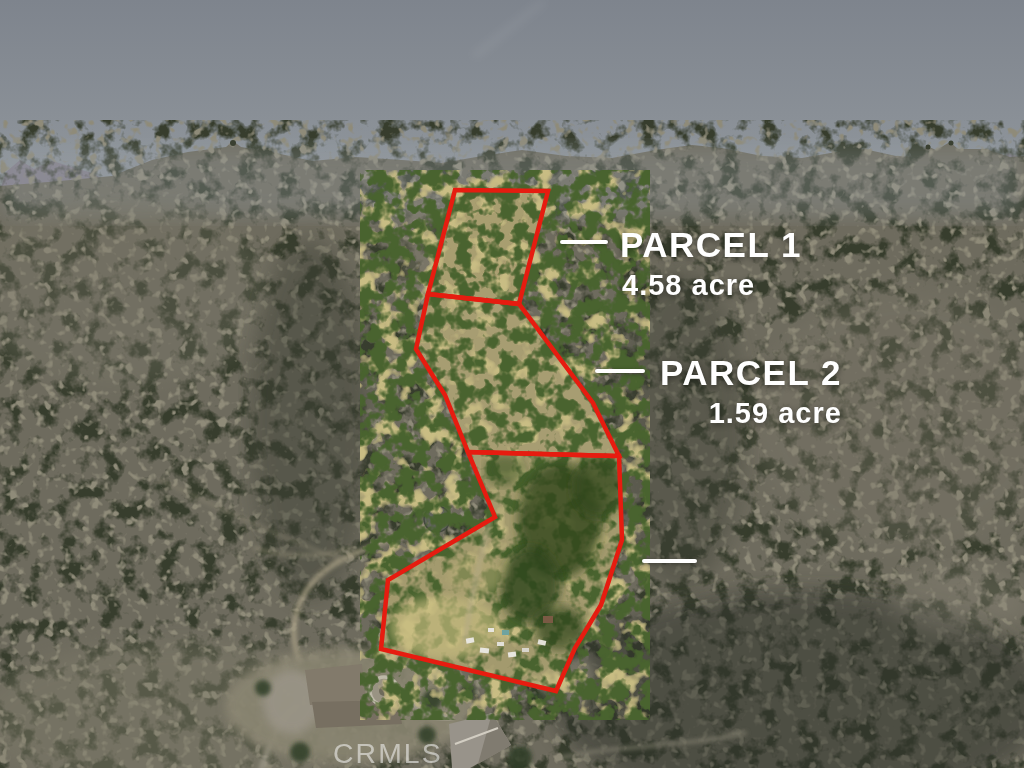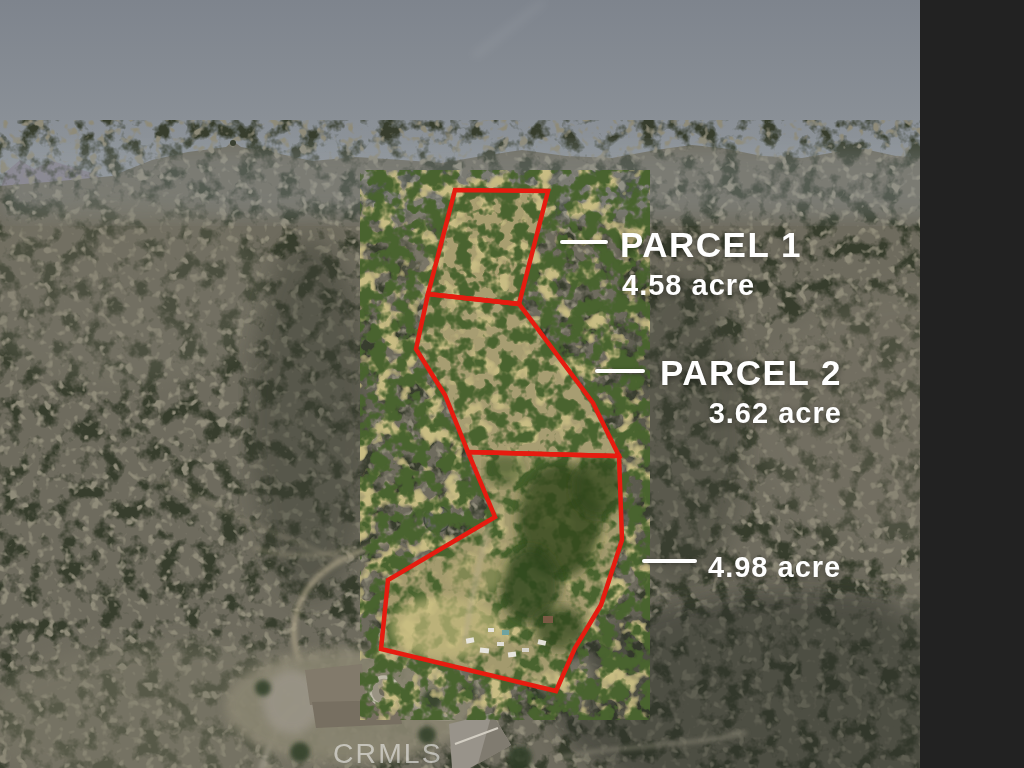--- a/index.html
+++ b/index.html
@@ -1,17 +1,17 @@
 <!DOCTYPE html>
 <html><head>
 <meta charset="utf-8">
 <style>
   html,body{margin:0;padding:0;background:#222;}
   .stage{
-    position:relative;width:920px;height:768px;overflow:hidden;
+    position:relative;width:1024px;height:768px;overflow:hidden;
     font-family:"Liberation Sans",sans-serif;background:#be185d;
   }
   .stage svg{position:absolute;left:0;top:0;}
   .parcel-label{position:absolute;color:#fff;text-shadow:0 2px 6px rgba(0,0,0,.45);line-height:1;}
   .parcel-label .pname{font-size:35px;font-weight:700;letter-spacing:1.5px;}
   .parcel-label .pacre{font-size:29px;font-weight:700;letter-spacing:1px;margin-top:9px;margin-left:2px;}
   .lbl1{left:620px;top:227px;}
   .lbl2{left:660px;top:355px;text-align:right;}
   .lbl3{left:706px;top:544px;}
   .dash{position:absolute;height:4px;background:#fff;border-radius:2px;box-shadow:0 1px 4px rgba(0,0,0,.35);}
@@ -181,21 +181,20 @@
 <div class="dash dash1"></div>
 <div class="dash dash2"></div>
 <div class="dash dash3"></div>
 
 <div class="parcel-label lbl1">
   <div class="pname">PARCEL 1</div>
   <div class="pacre">4.58 acre</div>
 </div>
 <div class="parcel-label lbl2">
   <div class="pname">PARCEL 2</div>
-  <div class="pacre">3.62 acre</div>
+  <div class="pacre">1.59 acre</div>
 </div>
 <div class="parcel-label lbl3">
-  <div class="pacre">4.98 acre</div>
 </div>
 
 <div class="watermark">CRMLS</div>
 
 </div>
 
 </body></html>

